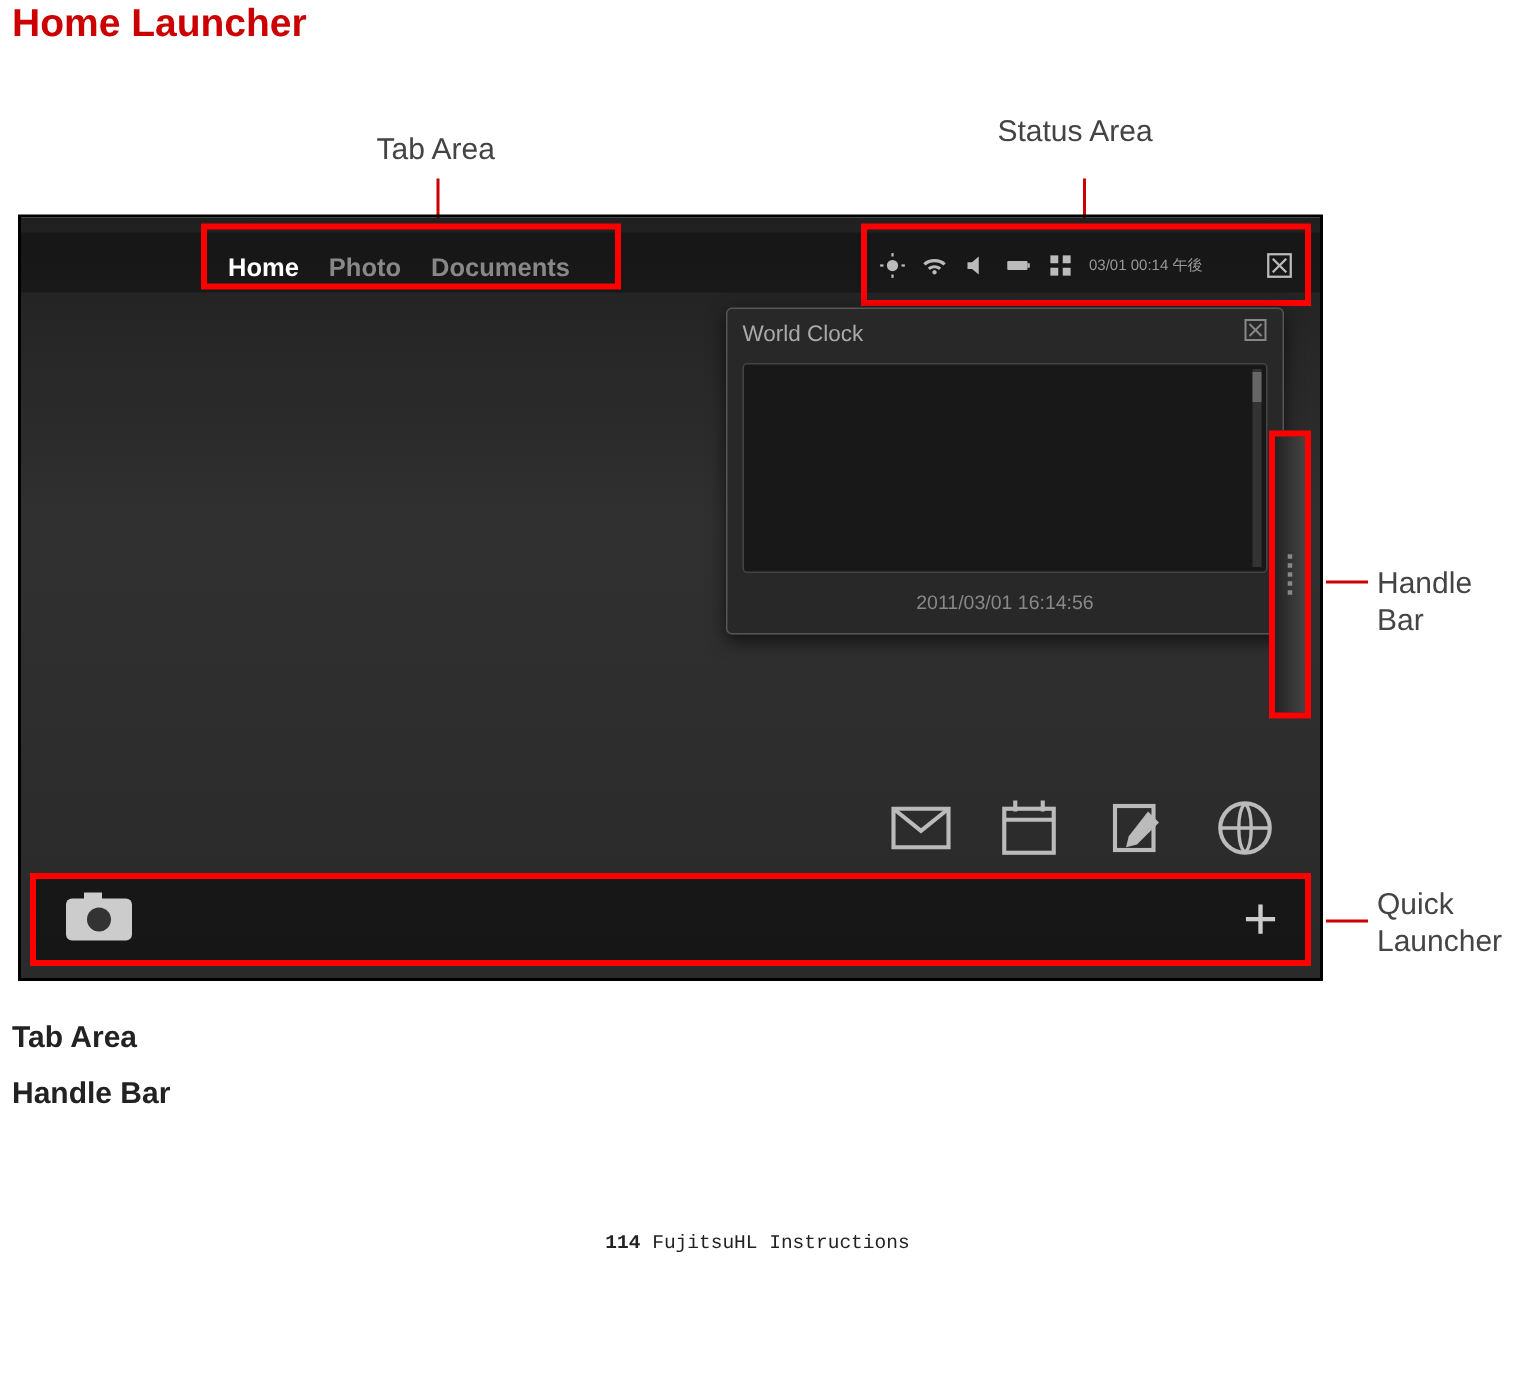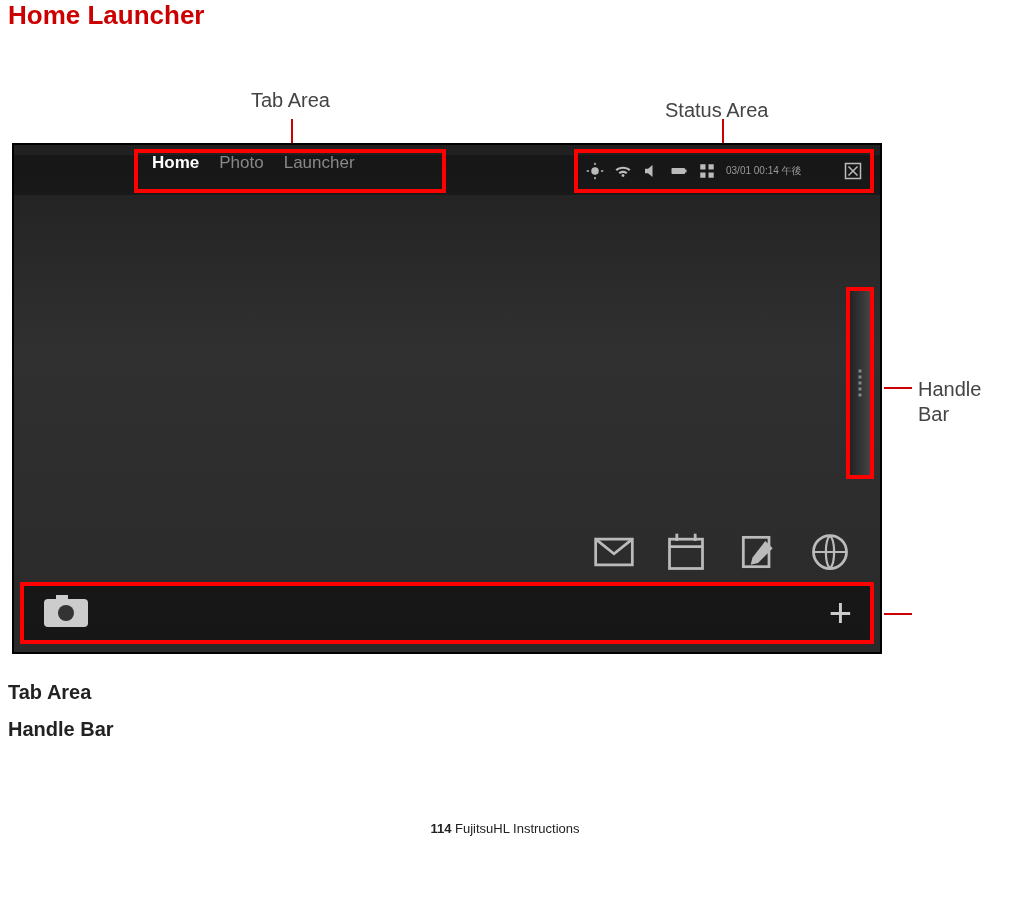--- a/index.html
+++ b/index.html
@@ -45,37 +45,37 @@
     top: 10px;
     left: 0;
     right: 0;
     height: 40px;
     background: rgba(0,0,0,0.3);
   }
   .tab-area-box {
     position: absolute;
     top: 4px;
     left: 120px;
-    width: 312px;
+    width: 280px;
     height: 44px;
     border: 4px solid #ff0000;
     display: flex;
-    align-items: flex-start;
+    align-items: flex-end;
     gap: 20px;
     padding-left: 14px;
     font-size: 17px;
   }
   .tab-home { color: #fff; font-weight: bold; }
-  .tab-other { color: #888; }
+  .tab-other { color: #888; font-weight: bold; }
   .status-area-box {
     position: absolute;
     top: 4px;
     left: 560px;
     width: 300px;
-    height: 44px;
+    height: 55px;
     border: 4px solid #ff0000;
     display: flex;
     align-items: center;
     gap: 10px;
     padding: 0 8px;
     color: #bbb;
   }
   .status-icon { width: 18px; height: 18px; display: inline-flex; align-items: center; justify-content: center; }
   .status-icon svg { width: 100%; height: 100%; fill: #bbb; }
   .status-time { font-size: 10px; color: #999; }
@@ -197,50 +197,52 @@
     font-size: 20px;
     color: #222;
     margin-bottom: 12px;
     line-height: 1.35;
   }
   .footer {
     text-align: center;
     font-size: 13px;
     color: #222;
     margin-top: 80px;
-    font-family: Liberation Sans, sans-serif;
+    font-family: Liberation Mono, monospace;
   }
   .footer .pn { font-weight: bold; }
 </style>
 </head>
 <body>
 
 <h1 class="page-title">Home Launcher</h1>
 
 <div class="figure-wrap">
 
   <div class="top-label" style="left:243px;top:38px">Tab Area</div>
   <div class="leader-line" style="left:283px;top:68px;width:2px;height:32px"></div>
 
-  <div class="top-label" style="left:657px;top:48px">Status Area</div>
+  <div class="top-label" style="left:657px;top:26px">Status Area</div>
   <div class="leader-line" style="left:714px;top:68px;width:2px;height:32px"></div>
 
   <div class="side-leader" style="left:876px;top:336px;width:28px"></div>
   <div class="side-label" style="left:910px;top:326px">Handle Bar</div>
 
   <div class="side-leader" style="left:876px;top:562px;width:28px"></div>
+  <div class="side-label" style="left:910px;top:540px;white-space:pre-line">Quick
+Launcher</div>
 
   <div class="screenshot">
 
     <div class="topbar"></div>
 
     <div class="tab-area-box">
       <span class="tab-home">Home</span>
       <span class="tab-other">Photo</span>
-      <span class="tab-other">Launcher</span>
+      <span class="tab-other">Documents</span>
     </div>
 
     <div class="status-area-box">
       <span class="status-icon">
           <svg viewBox="0 0 24 24">
             <circle cx="12" cy="12" r="5"></circle>
             <g stroke="#bbb" stroke-width="2">
               <line x1="12" y1="1" x2="12" y2="4"></line>
               <line x1="12" y1="20" x2="12" y2="23"></line>
               <line x1="1" y1="12" x2="4" y2="12"></line>
@@ -275,20 +277,34 @@
       <span class="status-time">03/01 00:14 午後</span>
       <span class="status-icon status-close">
           <svg viewBox="0 0 24 24">
             <rect x="2" y="2" width="20" height="20" fill="none" stroke="#bbb" stroke-width="2"></rect>
             <line x1="6" y1="6" x2="18" y2="18" stroke="#bbb" stroke-width="2"></line>
             <line x1="18" y1="6" x2="6" y2="18" stroke="#bbb" stroke-width="2"></line>
           </svg>
         </span>
     </div>
 
+    <div class="world-clock">
+      <div class="wc-header">
+        <span>World Clock</span>
+        <span class="wc-close"><svg viewBox="0 0 24 24">
+              <rect x="2" y="2" width="20" height="20" fill="none" stroke="#888" stroke-width="2"></rect>
+              <line x1="6" y1="6" x2="18" y2="18" stroke="#888" stroke-width="2"></line>
+              <line x1="18" y1="6" x2="6" y2="18" stroke="#888" stroke-width="2"></line>
+            </svg></span>
+      </div>
+      <div class="wc-body">
+        <div class="wc-scroll"></div>
+      </div>
+      <div class="wc-time">2011/03/01 16:14:56</div>
+    </div>
 
     <div class="handle-bar-box">
       <div class="handle-dots">
         <span></span>
           <span></span>
           <span></span>
           <span></span>
           <span></span>
       </div>
     </div>

